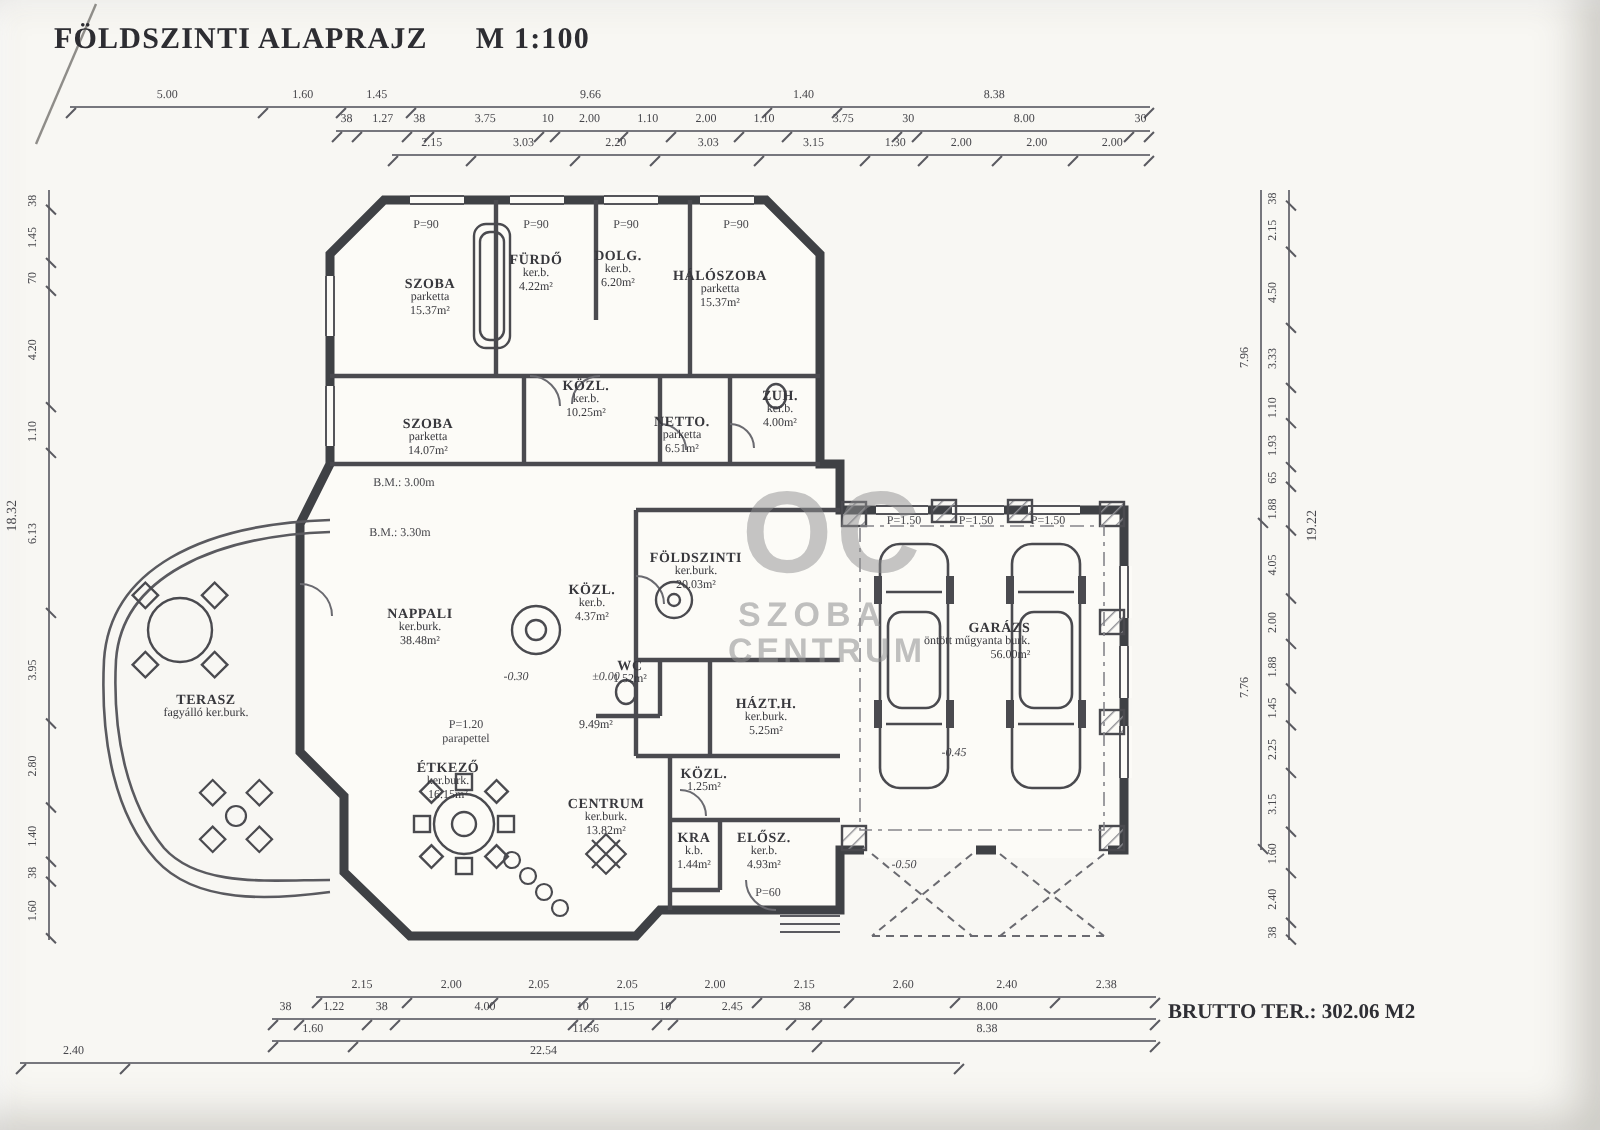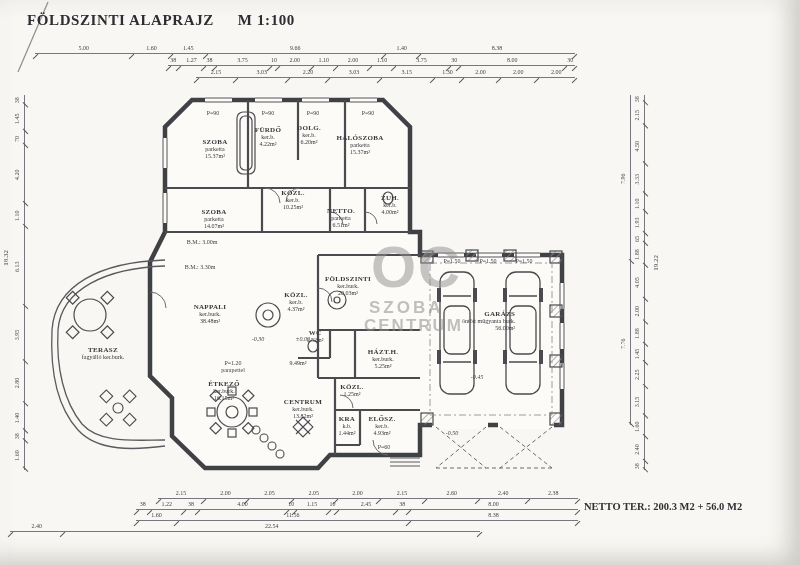--- a/index.html
+++ b/index.html
@@ -458,16 +458,16 @@
       <span style="flex-grow: 2.4;">2.40</span>
       <span style="flex-grow: 0.38;">38</span>
     </div>
   <div class="dim-col" style="left:620px;top:95px;height:330px">
       <span style="flex-grow: 7.96;">7.96</span>
       <span style="flex-grow: 7.76;">7.76</span>
     </div>
   <div class="dim-total" style="left:652px;top:255px">19.22</div>
 
   <div class="summary">
-    <div>NETTO TER.: 200.3 M2 + 56.0 M2</div>
+    <div>BRUTTO TER.: 302.06 M2</div>
   </div>
 
 </div>
 
 </body></html>

